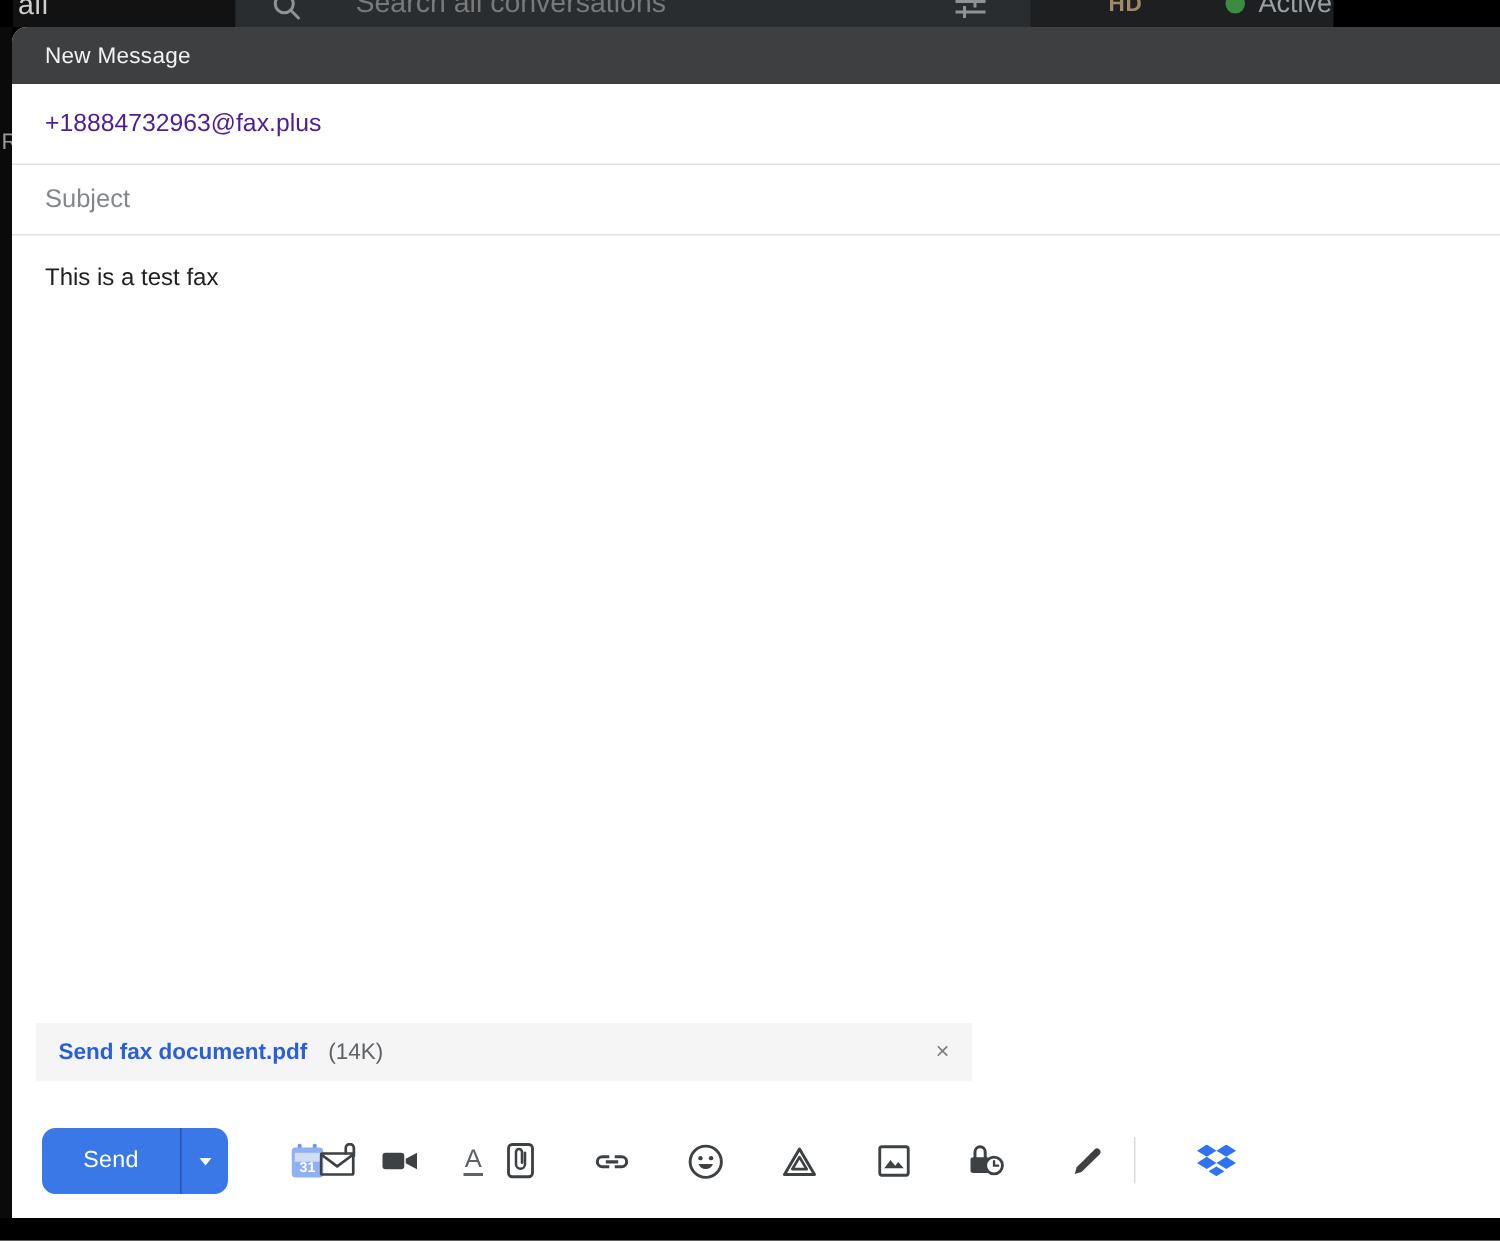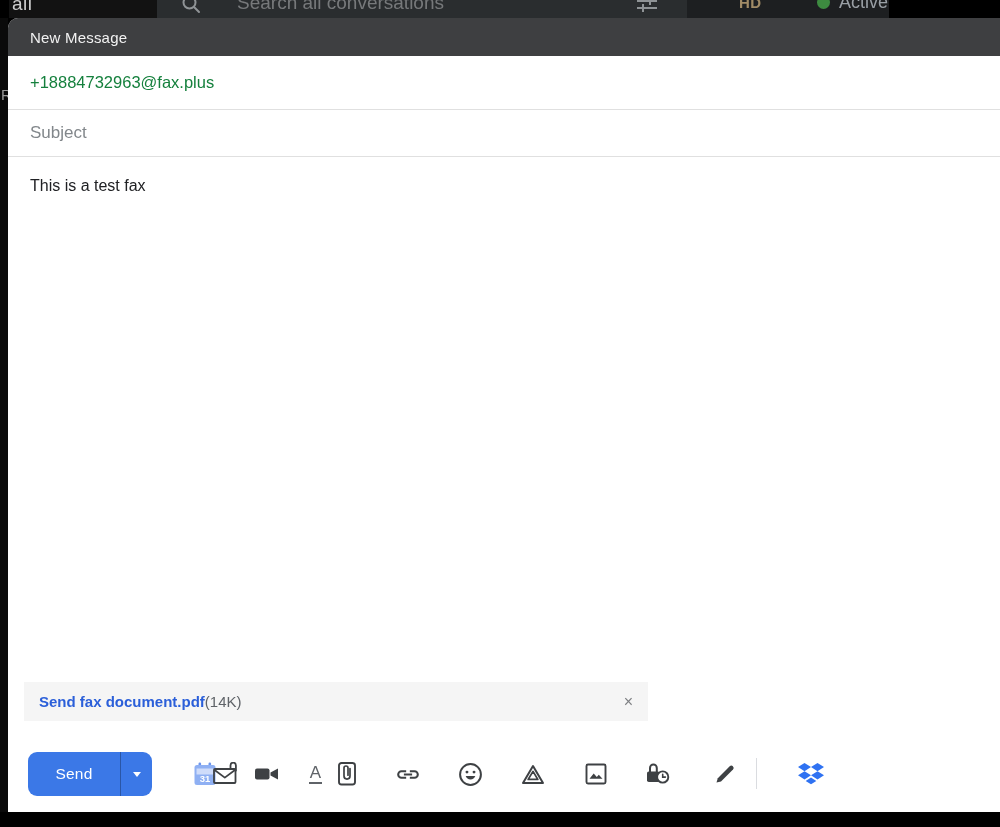--- a/index.html
+++ b/index.html
@@ -32,31 +32,31 @@
   .left-strip { position:absolute; left:0; top:18px; width:8px; height:794px; background:#0a0a0a; overflow:hidden; }
   .left-frag { position:absolute; left:1px; top:68px; font-size:15px; color:#9a9a9a; }
 
   
   .compose { position:absolute; left:8px; top:18px; width:992px; height:794px; background:#fff; border-top-left-radius:10px; }
   .compose-header { position:relative; height:38px; background:#3e3f41; border-top-left-radius:10px; display:flex; align-items:center; padding-left:22px;text-align:center; }
   .compose-title { color:#f2f2f2; font-size:15px; font-weight:500; letter-spacing:.2px; }
 
   .field-row { position:relative; border-bottom:1px solid #e0e0e0; display:flex; align-items:center; padding-left:22px; }
   .to-row { height:54px; }
-  .to-value { font-size:16.5px; color:#15803d; }
+  .to-value { font-size:16.5px; color:#4c1d95; }
   .subject-row { height:47px; }
   .subject-input { border:none; outline:none; width:90%; font-family:inherit; font-size:17px; color:#202124; background:transparent; }
   .subject-input::placeholder { color:#82878b; opacity:1; }
 
   .body-area { position:relative; padding:19px 22px; font-size:16px; color:#202124; line-height:1.3; outline:none; min-height:300px; }
 
   
   .attachment-chip { position:absolute; left:16px; top:664px; width:624px; height:39px; background:#f5f5f5; display:flex; align-items:center; padding:0 15px; }
   .att-name { font-size:15px; font-weight:700; color:var(--attachment-link,#2b5fd9); }
-  .att-size { font-size:15px; color:#5f6368; margin-left:0; }
+  .att-size { font-size:15px; color:#5f6368; margin-left:14px; }
   .att-close { margin-left:auto; font-size:16px; color:#7d7f82; cursor:pointer; line-height:1; }
 
   
   .toolbar { position:absolute; left:0; top:732px; width:960px; height:52px; }
   .send-group { position:absolute; left:20px; top:2px; width:124px; height:44px; border-radius:9px; background:var(--send-button,#3b78e7); display:flex; overflow:hidden; cursor:pointer; }
   .send-main { width:92px; display:flex; align-items:center; justify-content:center; color:#fff; font-size:15.5px; font-weight:500; letter-spacing:.2px; }
   .send-split { width:1px; background:rgba(0,0,0,.28); }
   .send-caret-box { flex:1; display:flex; align-items:center; justify-content:center; }
   .send-caret { width:0; height:0; border-left:4.5px solid transparent; border-right:4.5px solid transparent; border-top:5.5px solid #fff; }
 

